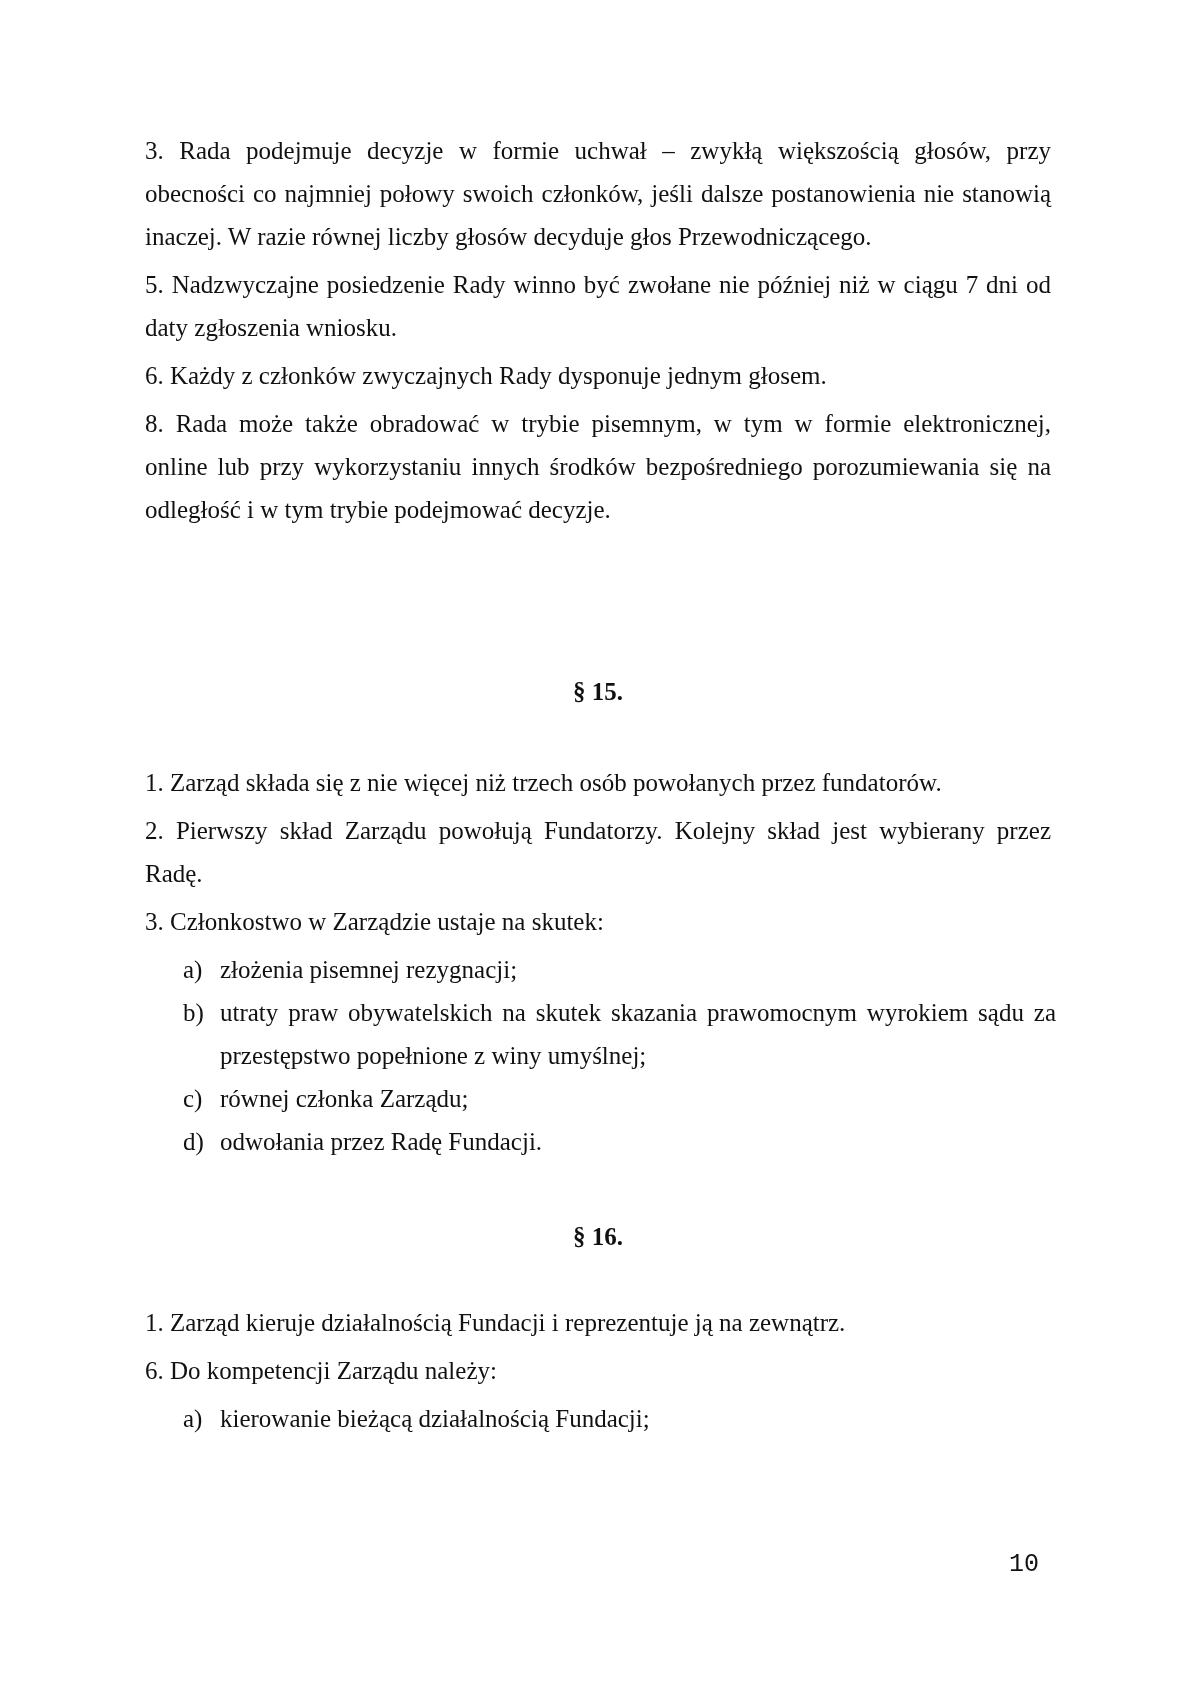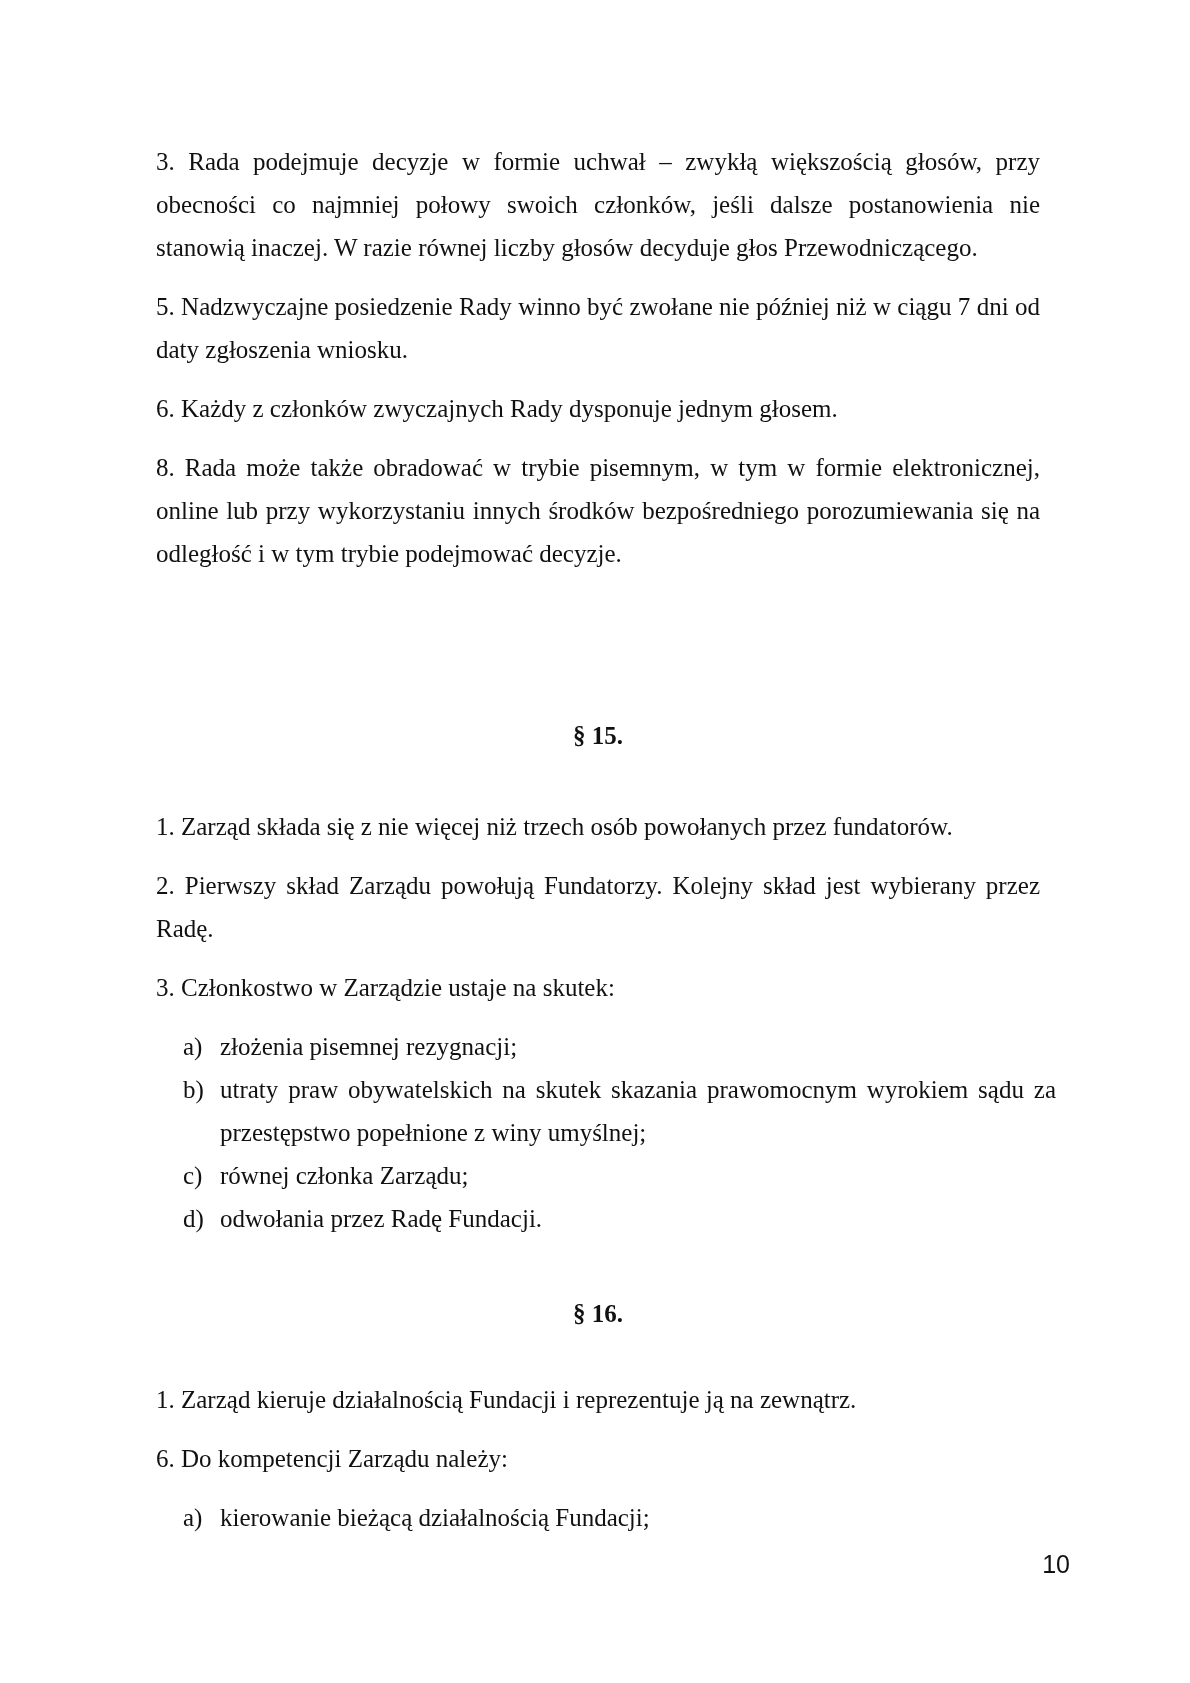--- a/index.html
+++ b/index.html
@@ -16,21 +16,21 @@
     color: #111111;
     overflow: hidden;
   }
   .content {
     position: absolute;
     top: 124px;
     left: 140px;
     width: 916px;
   }
   .para {
-    margin: 16px;
+    margin: 5px;
     font-size: 25px;
     line-height: 43px;
     text-align: justify;
     text-justify: inter-word;
     font-family: Liberation Serif, serif;
   }
   .heading {
     margin: 0;
     font-size: 25px;
     line-height: 43px;
@@ -50,24 +50,24 @@
     text-justify: inter-word;
   }
   .list-marker {
     position: absolute;
     left: 43px;
     top: 0;
   }
   .page-number {
     position: absolute;
     top: 1543px;
-    right: 120px;
+    right: 151px;
     font-size: 25px;
     line-height: 43px;
-    font-family: Liberation Sans, sans-serif;
+    font-family: Liberation Mono, monospace;
     color: #111111;
   }
 </style>
 </head>
 <body>
 
 <div class="page">
   <div class="content">
 
     <p class="para">3. Rada podejmuje decyzje w formie uchwał – zwykłą większością głosów, przy obecności co najmniej połowy swoich członków, jeśli dalsze postanowienia nie stanowią inaczej. W razie równej liczby głosów decyduje głos Przewodniczącego.</p>

